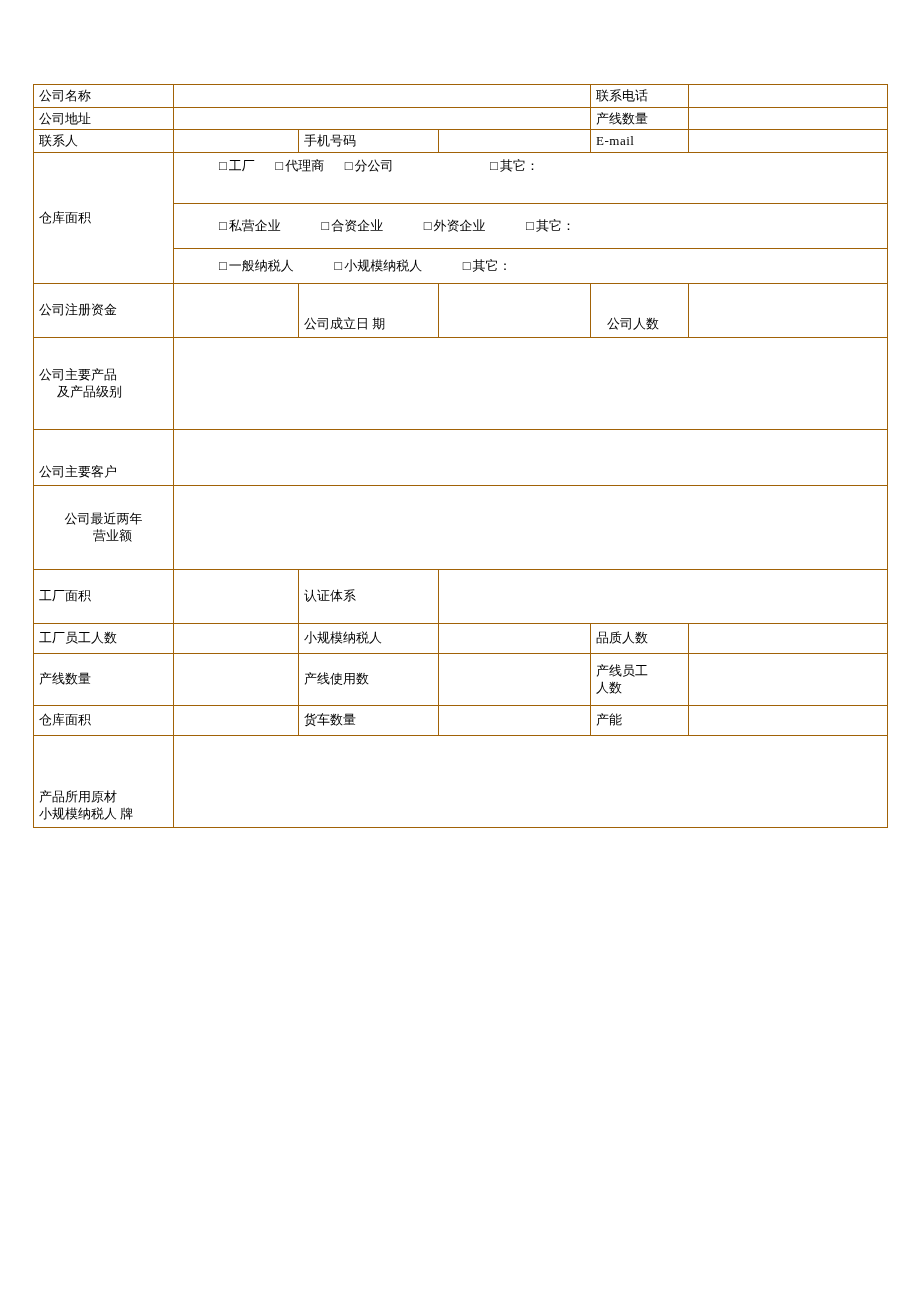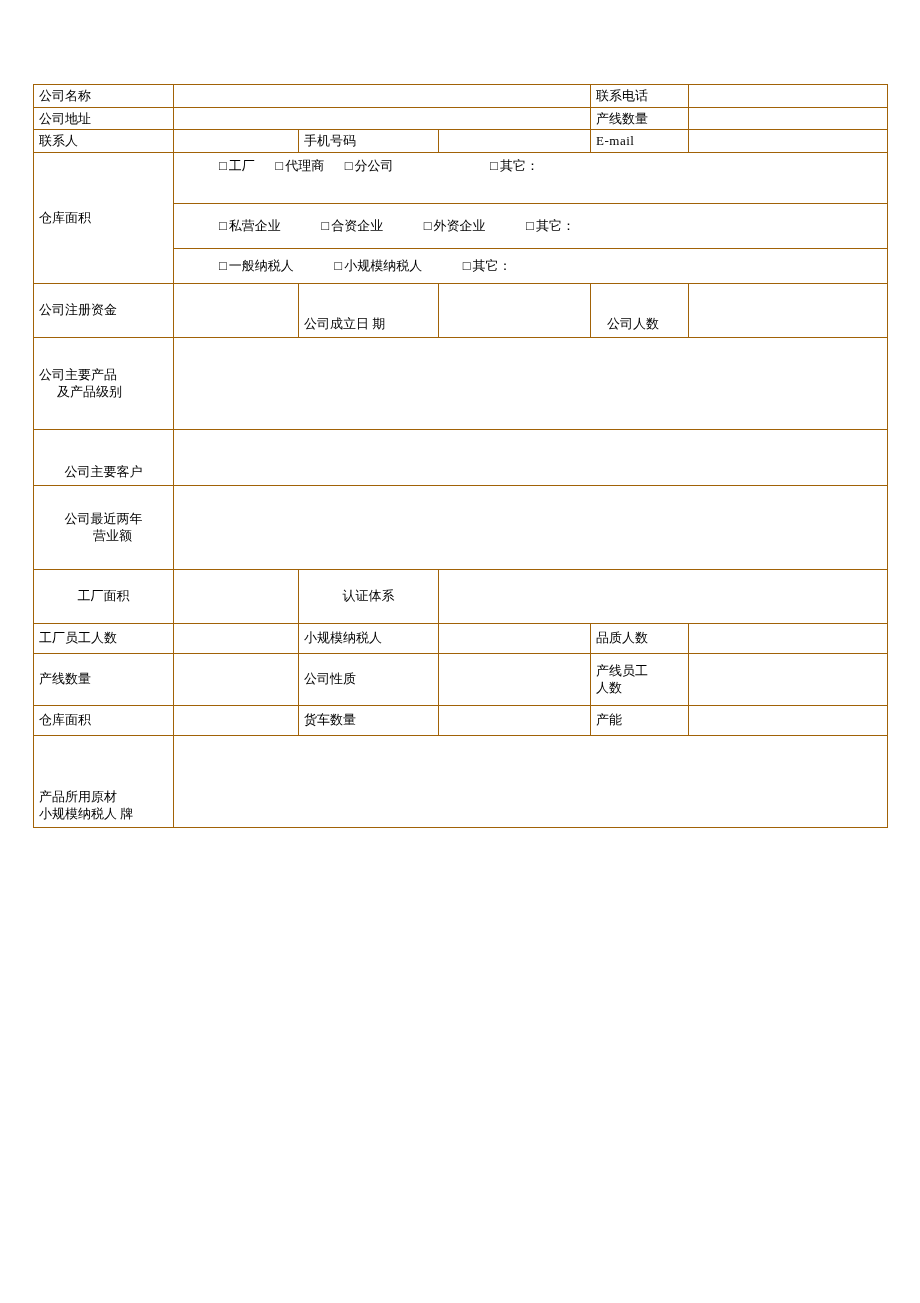--- a/index.html
+++ b/index.html
@@ -162,52 +162,52 @@
 
       <tr style="height:92px;">
         <td class="lbl vtop two-line">
           <span>公司主要产品</span><br>
           <span class="indent">及产品级别</span>
         </td>
         <td class="blank" colspan="5">&nbsp;</td>
       </tr>
 
       <tr style="height:56px;">
-        <td class="lbl" style="vertical-align:bottom; padding-bottom:4px;text-align:center;">公司主要客户</td>
+        <td class="lbl" style="vertical-align:bottom; padding-bottom:4px;">公司主要客户</td>
         <td class="blank" colspan="5">&nbsp;</td>
       </tr>
 
       <tr style="height:84px;text-align:center;">
         <td class="lbl two-line">
           <span>公司最近两年</span><br>
           <span class="indent">营业额</span>
         </td>
         <td class="blank" colspan="5">&nbsp;</td>
       </tr>
 
-      <tr style="height:54px;text-align:center;">
+      <tr style="height:54px;">
         <td class="lbl vtop">工厂面积</td>
         <td class="blank">&nbsp;</td>
         <td class="lbl vtop">认证体系</td>
         <td class="blank" colspan="3">&nbsp;</td>
       </tr>
 
       <tr style="height:30px;">
         <td class="lbl">工厂员工人数</td>
         <td class="blank">&nbsp;</td>
         <td class="lbl">小规模纳税人</td>
         <td class="blank">&nbsp;</td>
         <td class="lbl">品质人数</td>
         <td class="blank">&nbsp;</td>
       </tr>
 
       <tr style="height:52px;">
         <td class="lbl vtop">产线数量</td>
         <td class="blank">&nbsp;</td>
-        <td class="lbl vtop">公司性质</td>
+        <td class="lbl vtop">产线使用数</td>
         <td class="blank">&nbsp;</td>
         <td class="lbl vtop">
           <span>产线员工</span><br>
           <span>人数</span>
         </td>
         <td class="blank">&nbsp;</td>
       </tr>
 
       <tr style="height:30px;">
         <td class="lbl">仓库面积</td>

